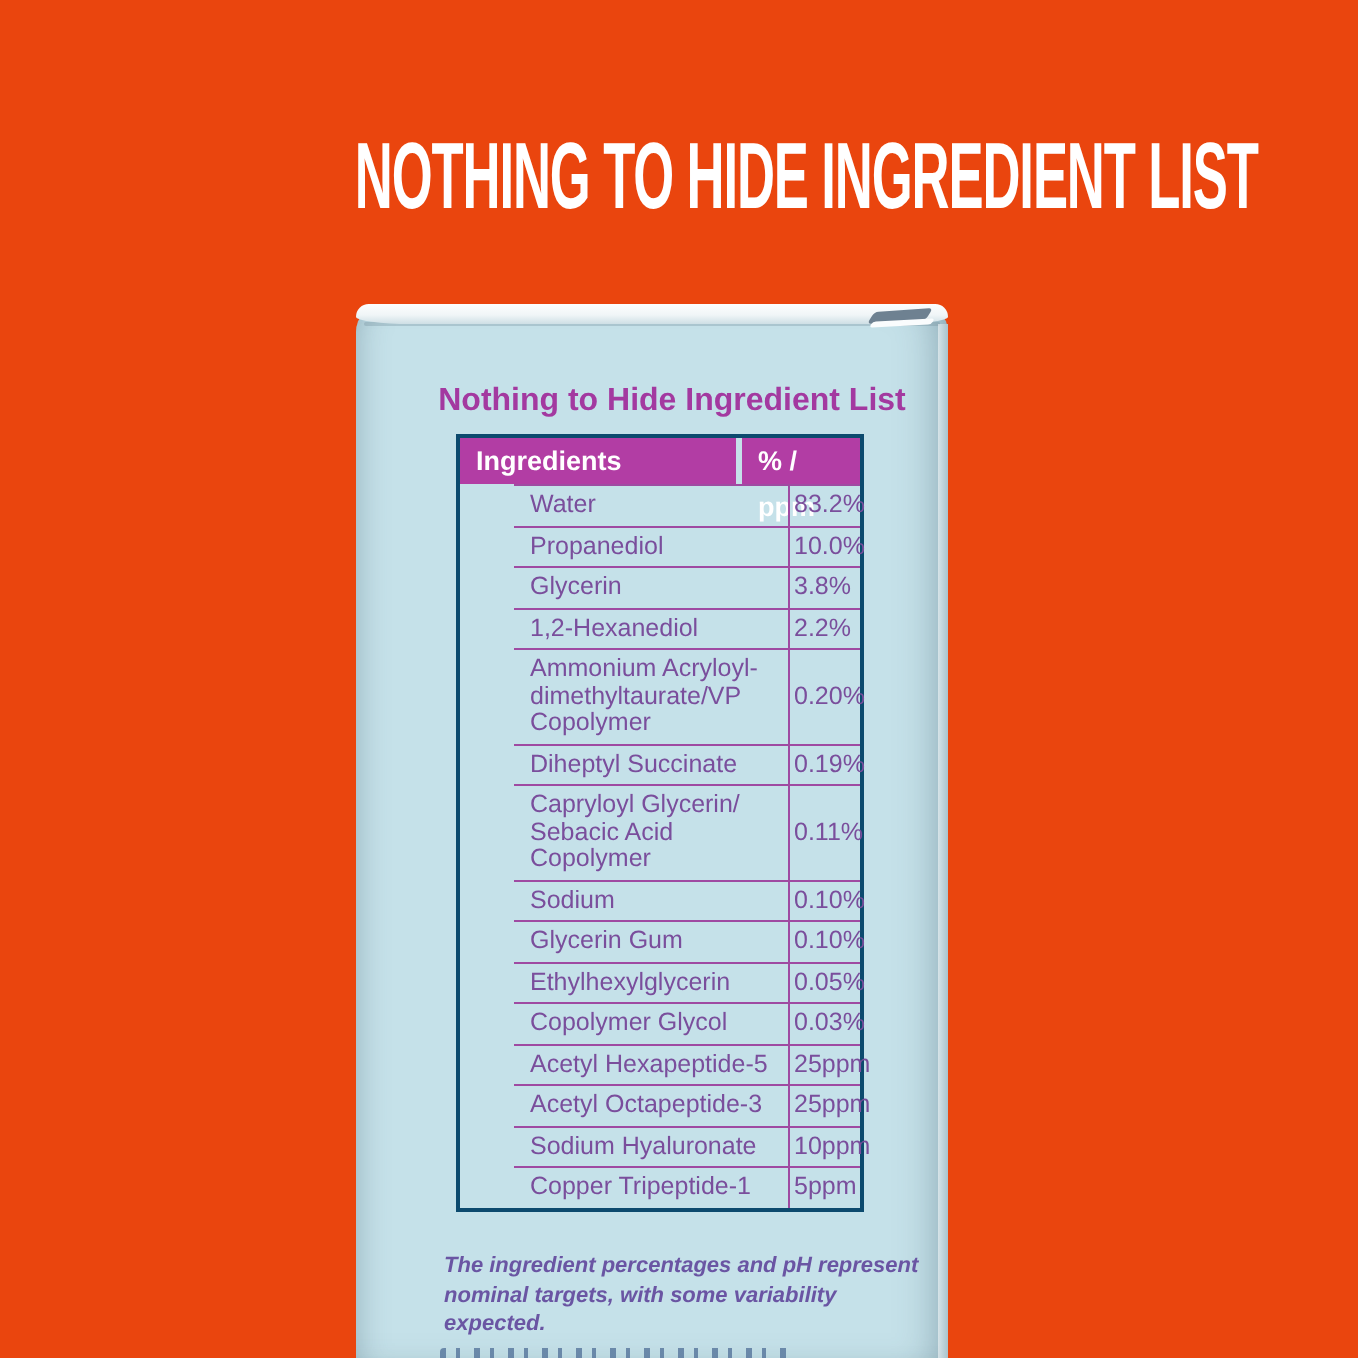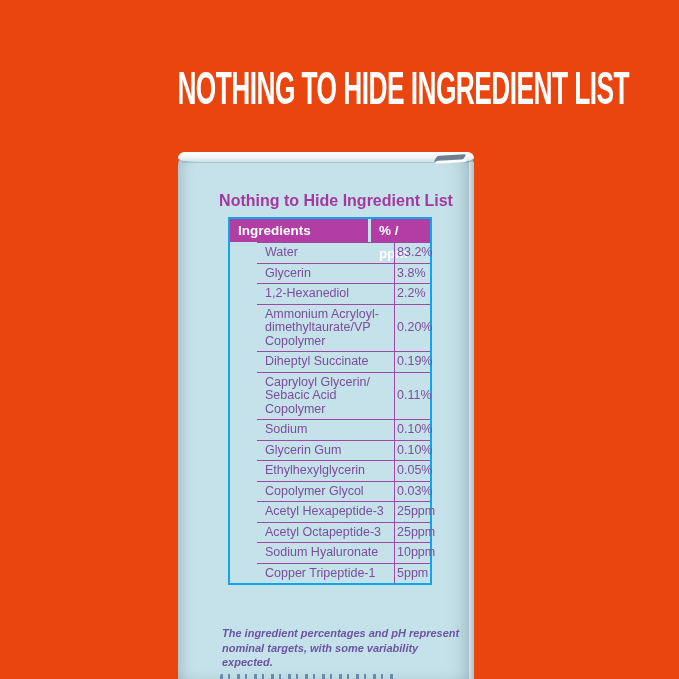--- a/index.html
+++ b/index.html
@@ -59,21 +59,21 @@
 
   
   .pkg-title {
     position:absolute; top:40px; left:34px; width:248px;
     text-align:center;
     font-size:16px; font-weight:bold; color:#A339A0;
   }
 
   .ing-table {
     position:absolute; left:50px; top:65px; width:204px;
-    border:2px solid #0ea5e9;
+    border:2px solid #0c4a6e;
     font-size:12.5px; color:#7A4E9C;
   }
   .thead { display:flex; height:23px; }
   .th {
     background:#B23DA4; color:#FFFFFF;
     font-weight:bold; font-size:13.5px; line-height:23px;
   }
   .th-name { flex:0 0 138px; padding-left:8px; }
   .th-val  { flex:1; padding-left:8px; border-left:3px solid #C5E1E9; }
 
@@ -128,20 +128,24 @@
     <div class="thead">
       <div class="th th-name">Ingredients</div>
       <div class="th th-val">% / ppm</div>
     </div>
     <div>
   <div class="trow">
     <div class="cell-name">Water</div>
     <div class="cell-val">83.2%</div>
   </div>
 
+  <div class="trow">
+    <div class="cell-name">Propanediol</div>
+    <div class="cell-val">10.0%</div>
+  </div>
 
   <div class="trow">
     <div class="cell-name">Glycerin</div>
     <div class="cell-val">3.8%</div>
   </div>
 
   <div class="trow">
     <div class="cell-name">1,2-Hexanediol</div>
     <div class="cell-val">2.2%</div>
   </div>
@@ -175,21 +179,21 @@
     <div class="cell-name">Ethylhexylglycerin</div>
     <div class="cell-val">0.05%</div>
   </div>
 
   <div class="trow">
     <div class="cell-name">Copolymer Glycol</div>
     <div class="cell-val">0.03%</div>
   </div>
 
   <div class="trow">
-    <div class="cell-name">Acetyl Hexapeptide-3</div>
+    <div class="cell-name">Acetyl Hexapeptide-5</div>
     <div class="cell-val">25ppm</div>
   </div>
 
   <div class="trow">
     <div class="cell-name">Acetyl Octapeptide-3</div>
     <div class="cell-val">25ppm</div>
   </div>
 
   <div class="trow">
     <div class="cell-name">Sodium Hyaluronate</div>

